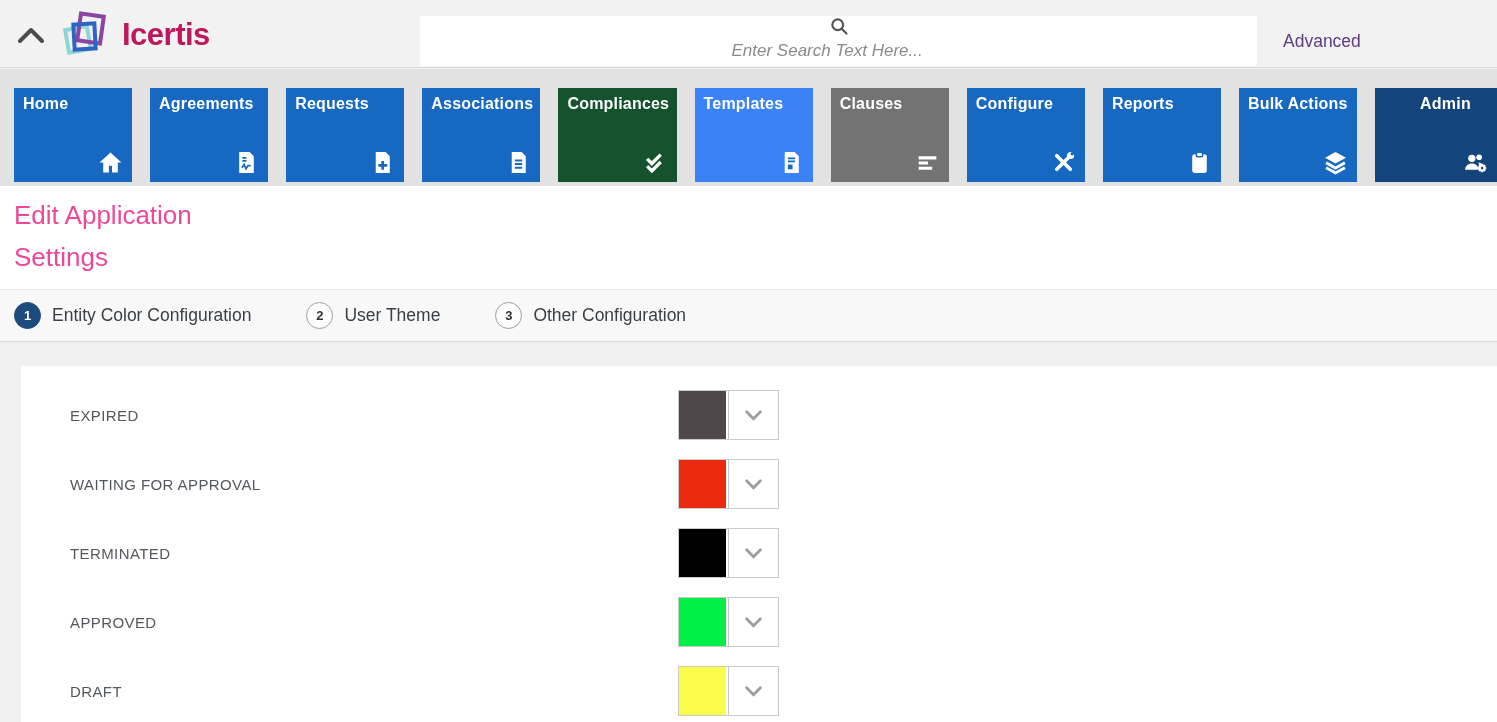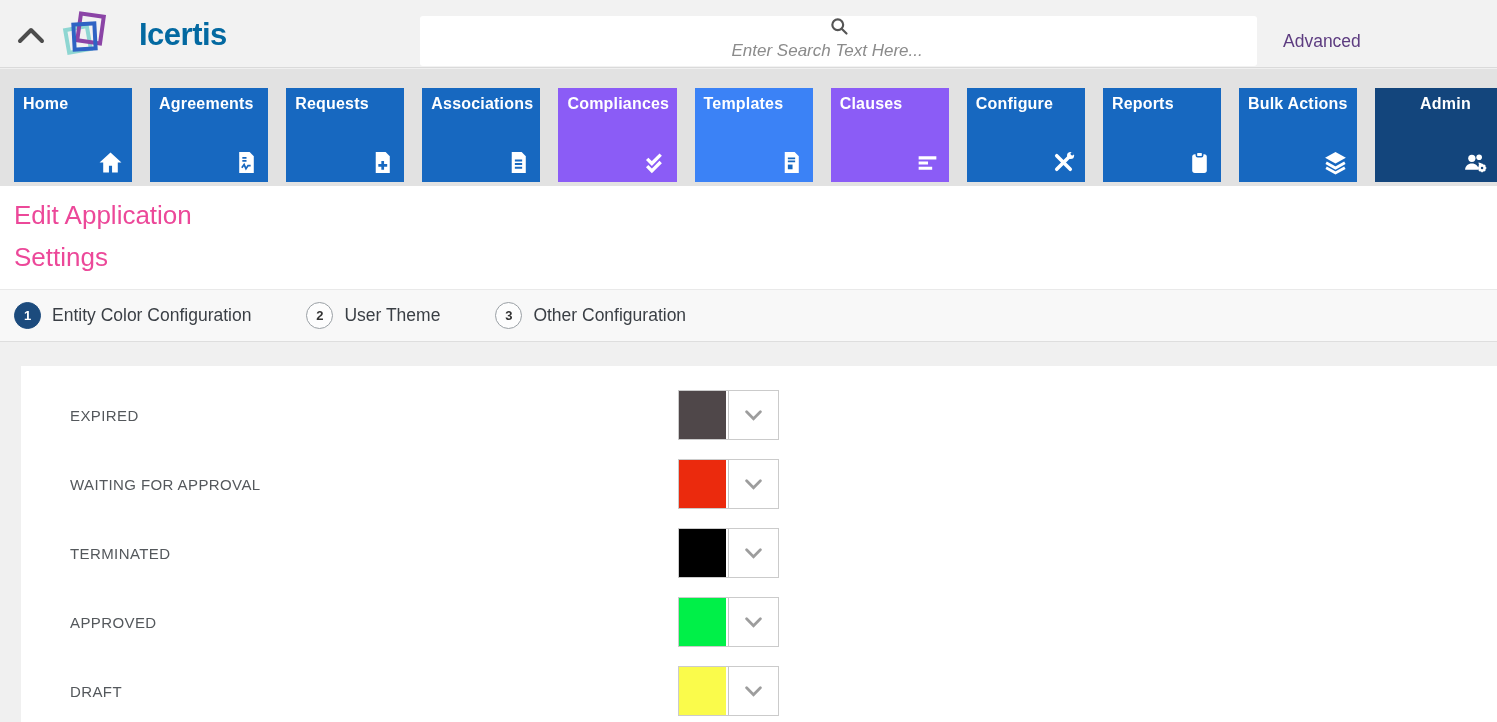--- a/index.html
+++ b/index.html
@@ -9,21 +9,21 @@
   
   .topbar { position:absolute; left:0; top:0; width:1497px; height:68px;
     background:#f2f2f2; border-bottom:1px solid #dadada; }
   .collapse { position:absolute; left:16px; top:26px; width:30px; height:20px; cursor:pointer; }
   .logo { position:absolute; left:64px; top:10px; display:flex; align-items:center; }
   .logo-squares { position:relative; width:54px; height:50px; }
   .sq { position:absolute; background:transparent; }
   .sq-teal   { left:1px;  top:16px; width:26px; height:27px; border:4px solid #8ed6d2; transform:rotate(-10deg); z-index:1; }
   .sq-purple { left:13px; top:3px;  width:27px; height:31px; border:4px solid #8b44a6; transform:rotate(8deg);  z-index:2; }
   .sq-blue   { left:8px;  top:12px; width:25px; height:29px; border:4px solid #2f63c4; transform:rotate(-3deg); z-index:3; }
-  .logo-text { font-size:31px; font-weight:700; color:#0369a1; letter-spacing:-0.5px; margin-left:21px; }
+  .logo-text { font-size:31px; font-weight:700; color:#be185d; letter-spacing:-0.5px; margin-left:4px; }
   .searchbox { position:absolute; left:420px; top:16px; width:837px; height:50px;
     background:#fff; border-radius:3px; display:flex; align-items:center; padding:0 14px;flex-direction:column; }
   .searchbox svg { flex:0 0 auto; }
   .searchbox input { border:none; outline:none; background:transparent; flex:1;
     font-size:17px; font-style:italic; color:#555; margin-left:10px;
     font-family:"Liberation Sans", sans-serif; }
   .searchbox input::placeholder { color:#8b8b8b; opacity:1; }
   .advanced { position:absolute; left:1283px; top:31px; font-size:17.5px; color:#5d3c80; cursor:pointer; }
 
   
@@ -120,40 +120,40 @@
       </div>
       <div class="tile" style="background: rgb(23, 104, 192);">
         <span class="tile-label">Associations</span>
         <span class="tile-icon">
           <svg viewBox="0 0 24 24">
             <path fill="#fff" d="M5.5 2h9.5l4 4v16H5.5z"></path>
             <path fill="none" stroke="#1768c0" stroke-width="1.9" d="M8.5 10h7M8.5 13.5h7M8.5 17h7"></path>
           </svg>
         </span>
       </div>
-      <div class="tile" style="background: #8b5cf6;">
+      <div class="tile" style="background: #14532d;">
         <span class="tile-label">Compliances</span>
         <span class="tile-icon">
           <svg viewBox="0 0 24 24">
             <path fill="none" stroke="#fff" stroke-width="3.2" d="M4 8.5l4.5 4.5L17 4.5"></path>
             <path fill="none" stroke="#fff" stroke-width="3.2" d="M4 15.5L8.5 20 17 11.5"></path>
           </svg>
         </span>
       </div>
       <div class="tile" style="background: #3b82f6;">
         <span class="tile-label">Templates</span>
         <span class="tile-icon">
           <svg viewBox="0 0 24 24">
             <path fill="#fff" d="M5.5 2h9.5l4 4v16H5.5z"></path>
             <path fill="none" stroke="#1768c0" stroke-width="1.7" d="M8.5 8h7M8.5 11h7"></path>
             <rect x="8.5" y="14" width="4.5" height="4.5" fill="#1768c0"></rect>
           </svg>
         </span>
       </div>
-      <div class="tile" style="background: #8b5cf6;">
+      <div class="tile" style="background: #737373;">
         <span class="tile-label">Clauses</span>
         <span class="tile-icon">
           <svg viewBox="0 0 24 24">
             <path fill="none" stroke="#fff" stroke-width="3" d="M3.5 7.5h17M3.5 12.5h9M3.5 17.5h13"></path>
           </svg>
         </span>
       </div>
       <div class="tile" style="background: rgb(23, 104, 192);">
         <span class="tile-label">Configure</span>
         <span class="tile-icon">

